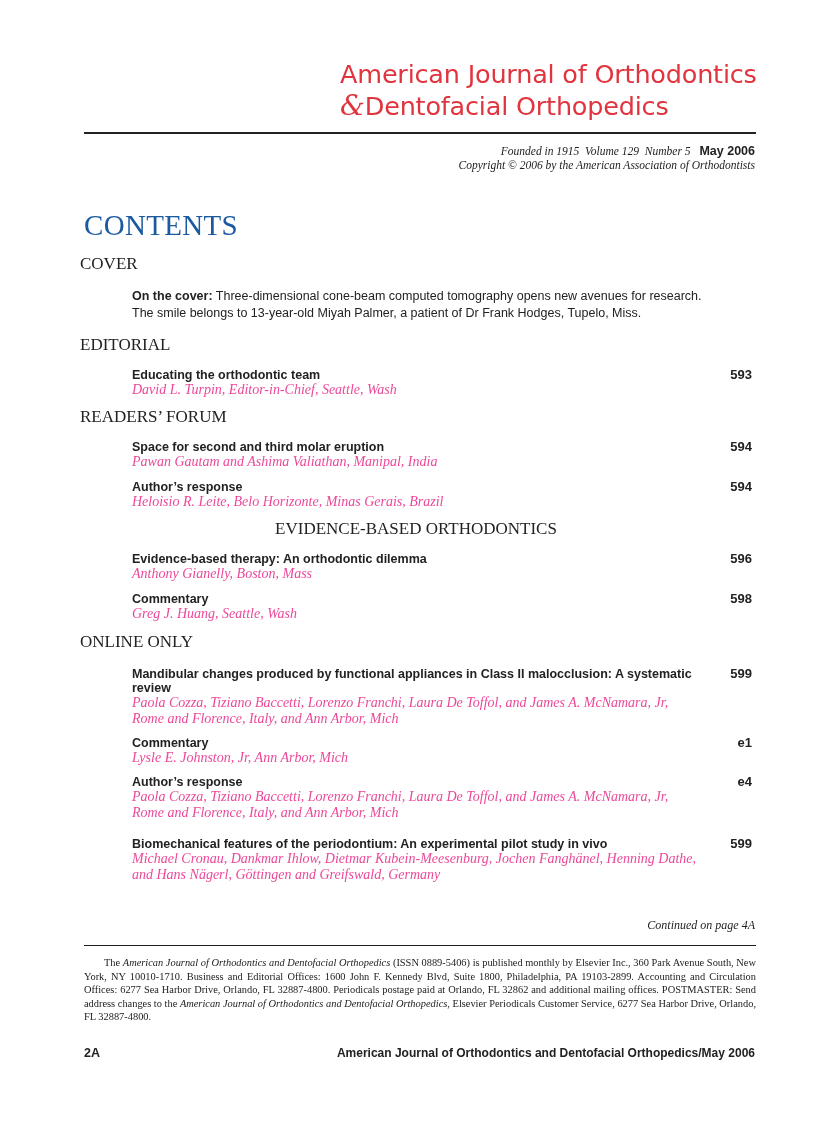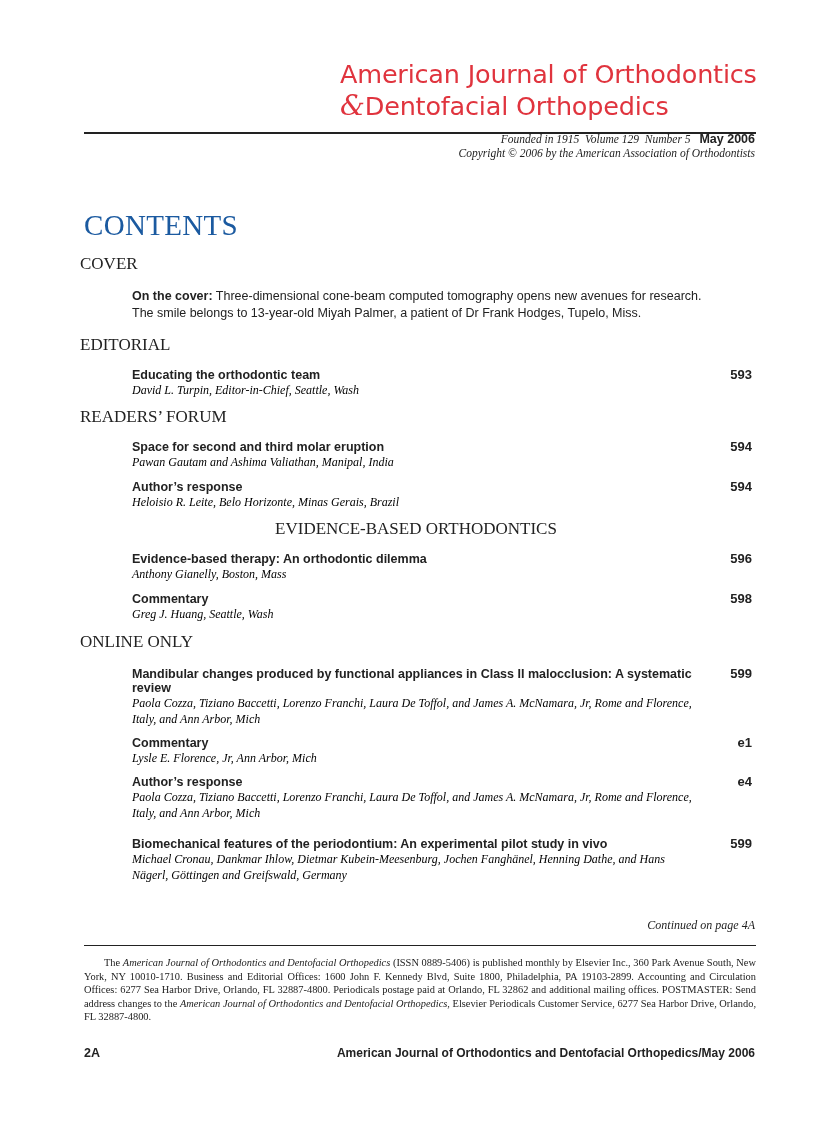--- a/index.html
+++ b/index.html
@@ -1,28 +1,28 @@
 <!DOCTYPE html>
 <html><head>
   <meta charset="utf-8">
   <style>
     html, body { margin: 0; padding: 0; background: #ffffff; }
     body { width: 838px; height: 1122px; position: relative; overflow: hidden; color: #1a1a1a; }
     .masthead { position: absolute; left: 340px; top: 58px; width: 415px; }
     .mast-line { font-family: "DejaVu Sans", sans-serif; color: #e0343e; font-size: 25.5px; line-height: 32px; white-space: nowrap; letter-spacing: -0.2px; font-weight: normal; }
     .mast-line .amp { font-family: "DejaVu Serif", serif; font-style: italic; font-size: 28px; }
     .rule-top { position: absolute; left: 84px; top: 132px; width: 672px; height: 2px; background: #222; }
-    .issue-info { position: absolute; right: 83px; top: 132px; text-align: right; font-family: "Liberation Serif", serif; font-style: italic; font-size: 11.5px; line-height: 14px; color: #222; }
+    .issue-info { position: absolute; right: 83px; top: 144px; text-align: right; font-family: "Liberation Serif", serif; font-style: italic; font-size: 11.5px; line-height: 14px; color: #222; }
     .issue-info .date { font-family: "Liberation Sans", sans-serif; font-style: normal; font-weight: bold; font-size: 12.5px; margin-left: 6px; }
     .contents-title { position: absolute; left: 84px; top: 209px; font-family: "Liberation Serif", serif; font-size: 29px; color: #1b5aa0; letter-spacing: 0.3px; }
     .toc { position: absolute; left: 80px; top: 253px; width: 672px; }
     .section-head { font-family: "Liberation Serif", serif; font-size: 17px; color: #222; margin: 0; height: 22px; line-height: 22px; }
     .entry { position: relative; padding-left: 52px; padding-right: 50px; }
     .entry-title { font-family: "Liberation Sans", sans-serif; font-size: 12.5px; font-weight: bold; color: #222; line-height: 14px; }
-    .entry-authors { font-family: "Liberation Serif", serif; font-style: italic; font-size: 12px; line-height: 16px; color: #000000; }
+    .entry-authors { font-family: "Liberation Serif", serif; font-style: italic; font-size: 14px; line-height: 16px; color: #ec4899; }
     .entry-page { position: absolute; right: 0; top: 0; font-family: "Liberation Sans", sans-serif; font-weight: bold; font-size: 13px; line-height: 14px; color: #222; }
     .cover-text { font-family: "Liberation Sans", sans-serif; font-size: 12.5px; line-height: 17px; color: #222; }
     .cover-text b { font-weight: bold; }
     .continued { position: absolute; right: 83px; top: 918px; font-family: "Liberation Serif", serif; font-style: italic; font-size: 12px; color: #222; }
     .rule-bottom { position: absolute; left: 84px; top: 945px; width: 672px; height: 1px; background: #222; }
     .pub-info { position: absolute; left: 84px; top: 956px; width: 672px; font-family: "Liberation Serif", serif; font-size: 10.4px; line-height: 13.6px; text-align: justify; text-indent: 20px; color: #222; }
     .footer-page { position: absolute; left: 84px; top: 1046px; font-family: "Liberation Sans", sans-serif; font-weight: bold; font-size: 12.5px; color: #222; }
     .footer-journal { position: absolute; right: 83px; top: 1046px; font-family: "Liberation Sans", sans-serif; font-weight: bold; font-size: 12px; color: #222; }
   </style>
 </head>
@@ -85,21 +85,21 @@
   </div>
 
   <div class="section-head" style="margin-top:9px;">ONLINE ONLY</div>
   <div class="entry" style="margin-top:14px;">
     <div class="entry-title">Mandibular changes produced by functional appliances in Class II malocclusion: A systematic review</div>
     <div class="entry-authors">Paola Cozza, Tiziano Baccetti, Lorenzo Franchi, Laura De Toffol, and James A. McNamara, Jr, Rome and Florence, Italy, and Ann Arbor, Mich</div>
     <div class="entry-page">599</div>
   </div>
   <div class="entry" style="margin-top:9px;">
     <div class="entry-title">Commentary</div>
-    <div class="entry-authors">Lysle E. Florence, Jr, Ann Arbor, Mich</div>
+    <div class="entry-authors">Lysle E. Johnston, Jr, Ann Arbor, Mich</div>
     <div class="entry-page">e1</div>
   </div>
   <div class="entry" style="margin-top:9px;">
     <div class="entry-title">Author’s response</div>
     <div class="entry-authors">Paola Cozza, Tiziano Baccetti, Lorenzo Franchi, Laura De Toffol, and James A. McNamara, Jr, Rome and Florence, Italy, and Ann Arbor, Mich</div>
     <div class="entry-page">e4</div>
   </div>
   <div class="entry" style="margin-top:16px;">
     <div class="entry-title">Biomechanical features of the periodontium: An experimental pilot study in vivo</div>
     <div class="entry-authors">Michael Cronau, Dankmar Ihlow, Dietmar Kubein-Meesenburg, Jochen Fanghänel, Henning Dathe, and Hans Nägerl, Göttingen and Greifswald, Germany</div>

